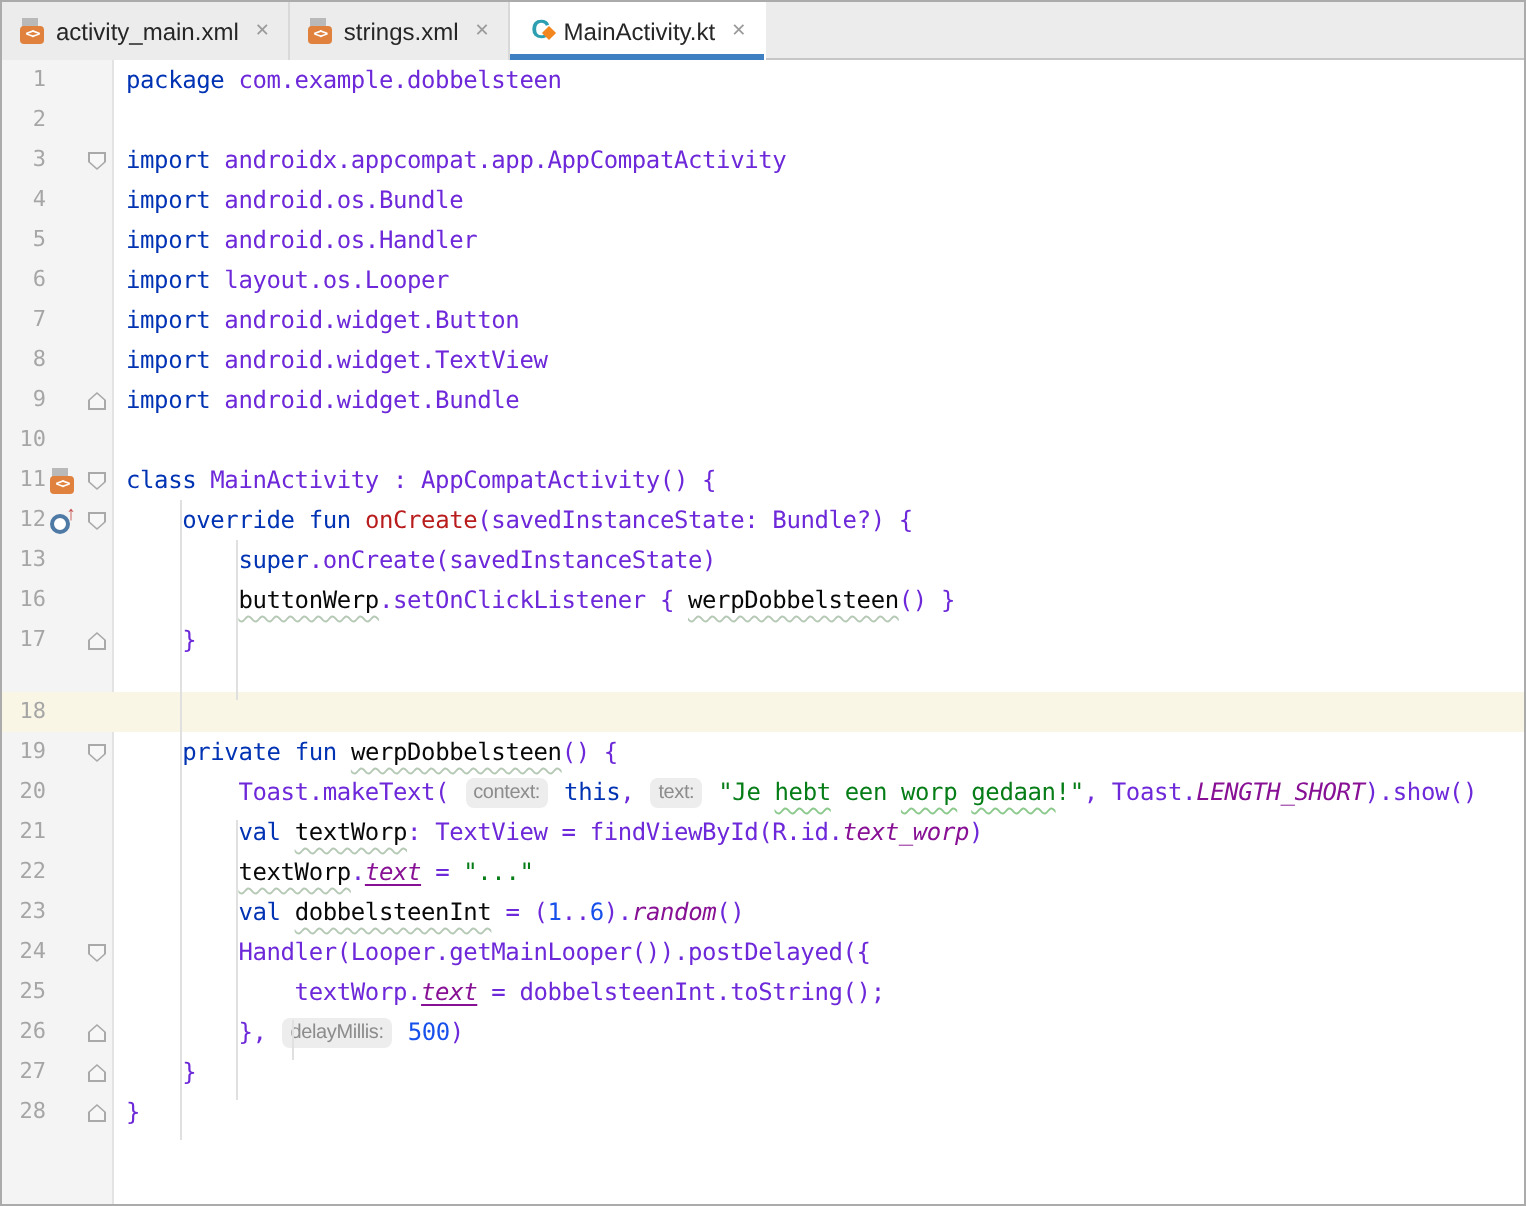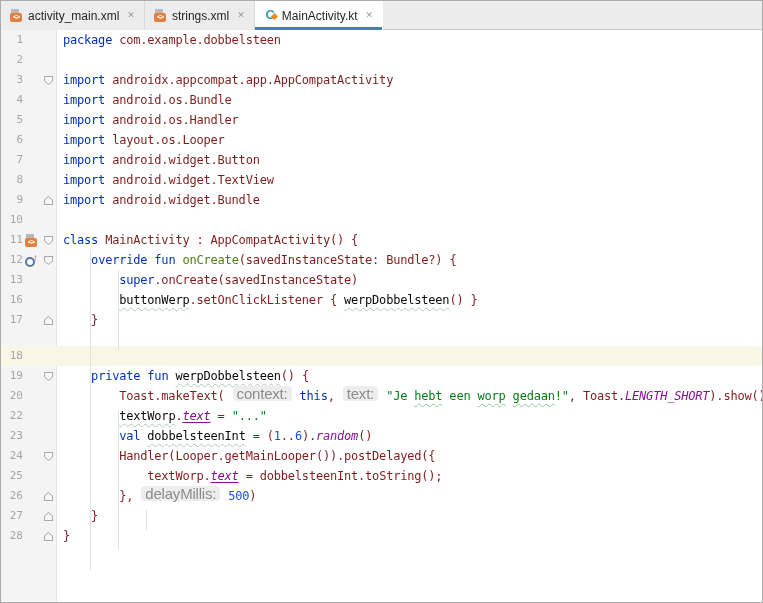--- a/index.html
+++ b/index.html
@@ -70,31 +70,31 @@
   }
   .gicon-override{position:absolute;left:2px;top:5px;width:14px;height:11px;}
   .gicon-override .circ{
     position:absolute;left:0;top:2px;width:6px;height:6px;border:2px solid #4e7aa5;border-radius:50%;background:#fff;
   }
   .gicon-override .arr{
     position:absolute;left:8px;top:-3px;color:#c75450;font-size:10px;font-weight:bold;line-height:11px;
   }
   
   .s-kw{color:#0033b3;}
-  .s-pl{color:#7f1d1d;}
-  .s-fn{color:#4d7c0f;}
+  .s-pl{color:#6d28d9;}
+  .s-fn{color:#b91c1c;}
   .s-prop{color:#871094;font-style:italic;}
   .s-propU{color:#871094;font-style:italic;text-decoration:underline;text-underline-offset:2px;}
   .s-str{color:#067d17;}
   .s-strT{color:#067d17;text-decoration:underline wavy #8cc98c 1px;text-decoration-skip-ink:none;text-underline-offset:3px;}
   .s-num{color:#1750eb;}
   .s-typo{color:#080808;text-decoration:underline wavy #b5c9b5 1px;text-decoration-skip-ink:none;text-underline-offset:3px;}
   .s-hint{
     background:#ededed;color:#8c8c8c;border-radius:4px;padding:0 4px;margin:0 1px;
-    font-family:"Liberation Sans",sans-serif;font-size:15px;display:inline-block;
+    font-family:"Liberation Sans",sans-serif;font-size:10px;display:inline-block;
     line-height:15px;vertical-align:1px;
   }
   .iguide{position:absolute;width:1px;background:#e0e0e0;z-index:2;}
 </style>
 </head>
 <body>
 
 <div class="window">
 
   <div class="tabbar">
@@ -251,20 +251,26 @@
           </span>
           <span class="code"><span class="s-pl">    </span><span class="s-kw">private</span><span class="s-pl"> </span><span class="s-kw">fun</span><span class="s-pl"> </span><span class="s-typo">werpDobbelsteen</span><span class="s-pl">() {</span></span>
         </div>
         <div class="line">
           <span class="ln">20</span>
           <span class="gslot"></span>
           <span class="fslot"></span>
           <span class="code"><span class="s-pl">        Toast.makeText( </span><span class="s-hint">context:</span><span class="s-pl"> </span><span class="s-kw">this</span><span class="s-pl">, </span><span class="s-hint">text:</span><span class="s-pl"> </span><span class="s-str">"Je </span><span class="s-strT">hebt</span><span class="s-str"> een </span><span class="s-strT">worp</span><span class="s-str"> </span><span class="s-strT">gedaan</span><span class="s-str">!"</span><span class="s-pl">, Toast.</span><span class="s-prop">LENGTH_SHORT</span><span class="s-pl">).show()</span></span>
         </div>
         <div class="line">
+          <span class="ln">21</span>
+          <span class="gslot"></span>
+          <span class="fslot"></span>
+          <span class="code"><span class="s-pl">        </span><span class="s-kw">val</span><span class="s-pl"> </span><span class="s-typo">textWorp</span><span class="s-pl">: TextView = findViewById(R.id.</span><span class="s-prop">text_worp</span><span class="s-pl">)</span></span>
+        </div>
+        <div class="line">
           <span class="ln">22</span>
           <span class="gslot"></span>
           <span class="fslot"></span>
           <span class="code"><span class="s-pl">        </span><span class="s-typo">textWorp</span><span class="s-pl">.</span><span class="s-propU">text</span><span class="s-pl"> = </span><span class="s-str">"..."</span></span>
         </div>
         <div class="line">
           <span class="ln">23</span>
           <span class="gslot"></span>
           <span class="fslot"></span>
           <span class="code"><span class="s-pl">        </span><span class="s-kw">val</span><span class="s-pl"> </span><span class="s-typo">dobbelsteenInt</span><span class="s-pl"> = (</span><span class="s-num">1</span><span class="s-pl">..</span><span class="s-num">6</span><span class="s-pl">).</span><span class="s-prop">random</span><span class="s-pl">()</span></span>

